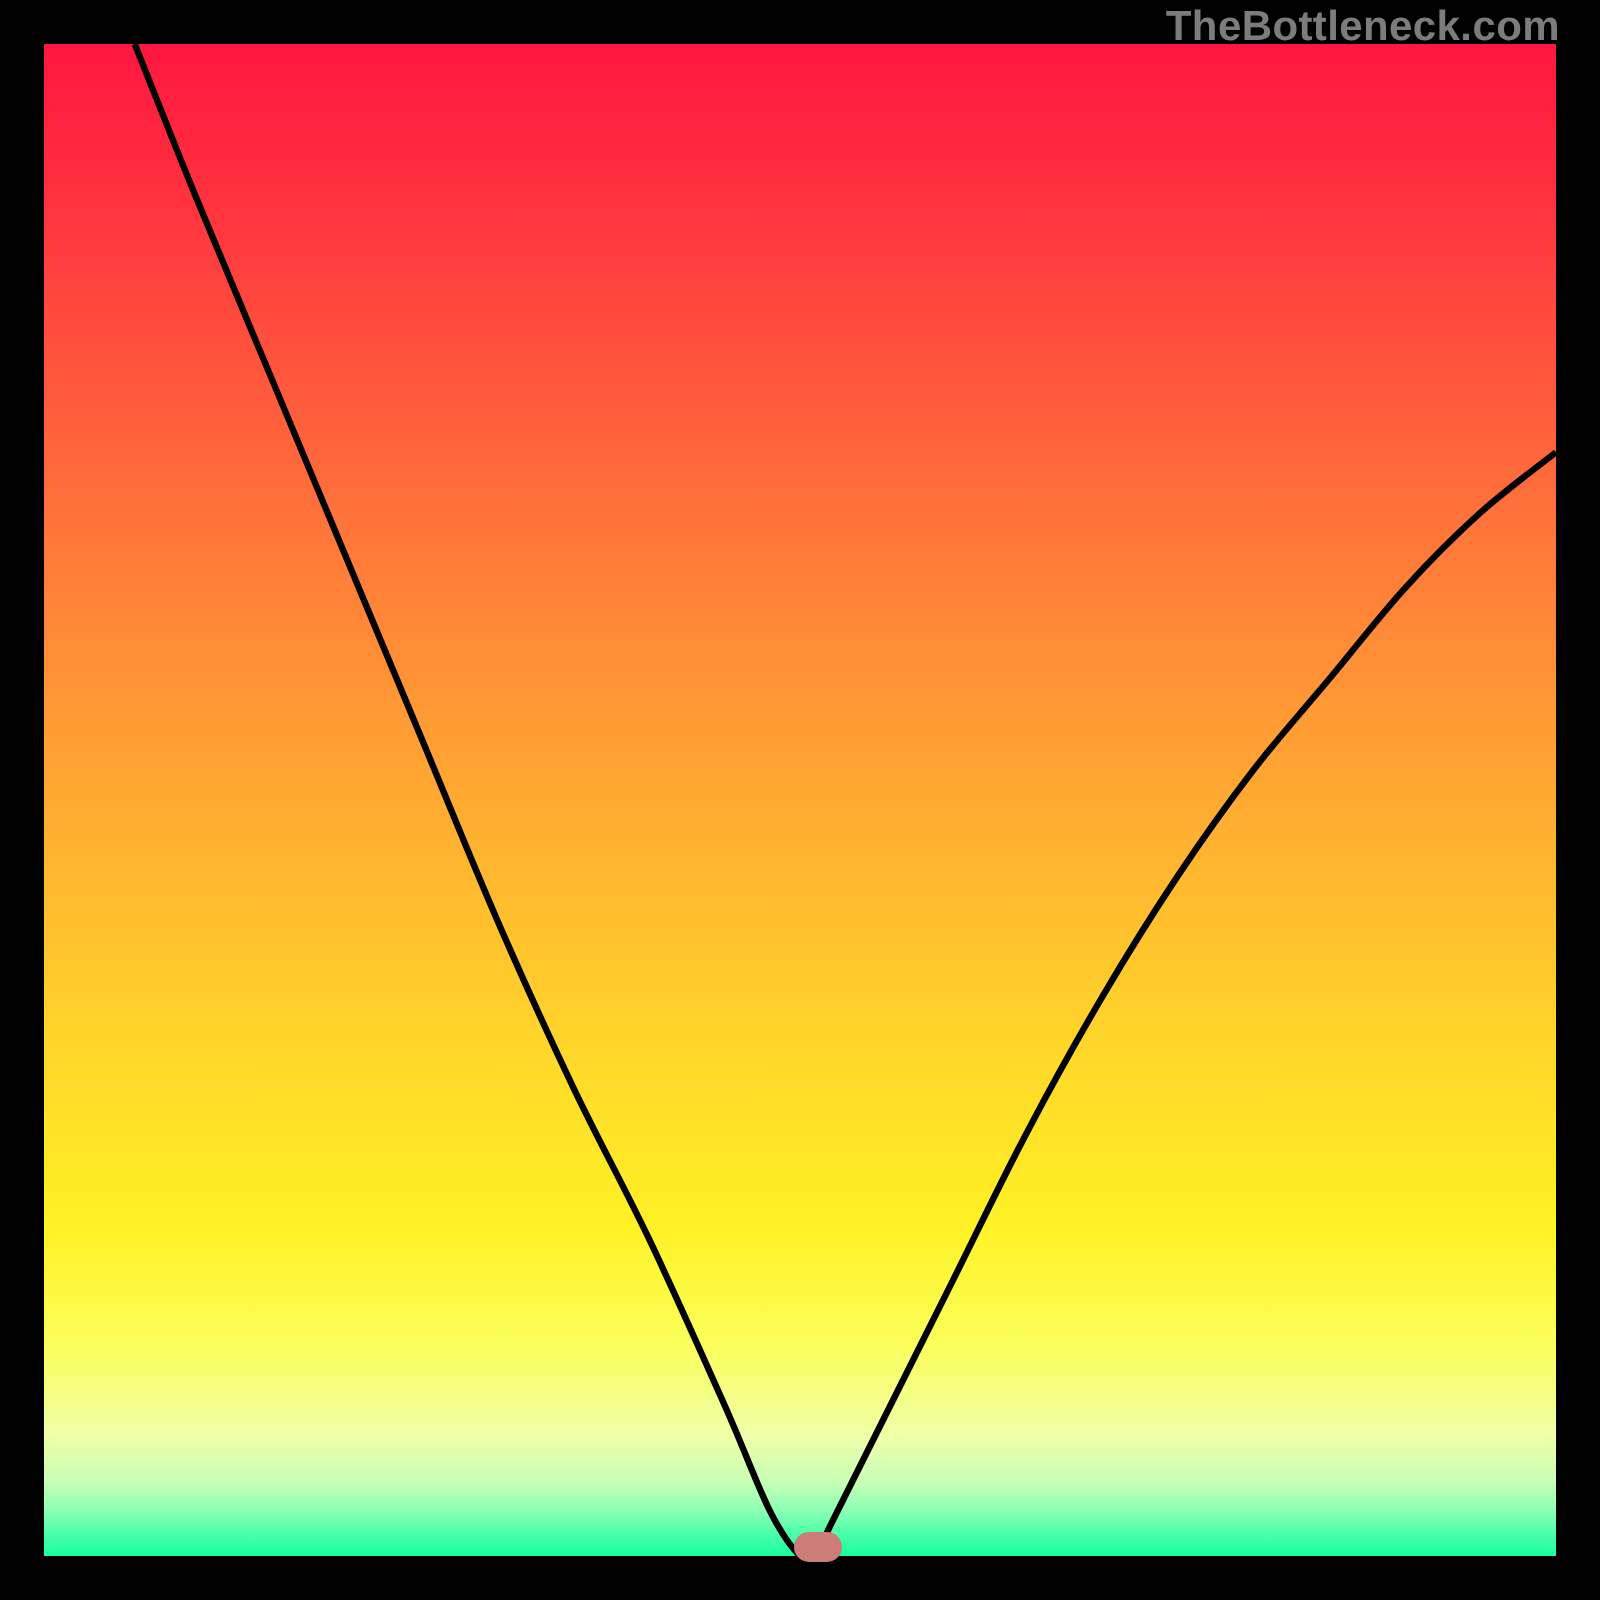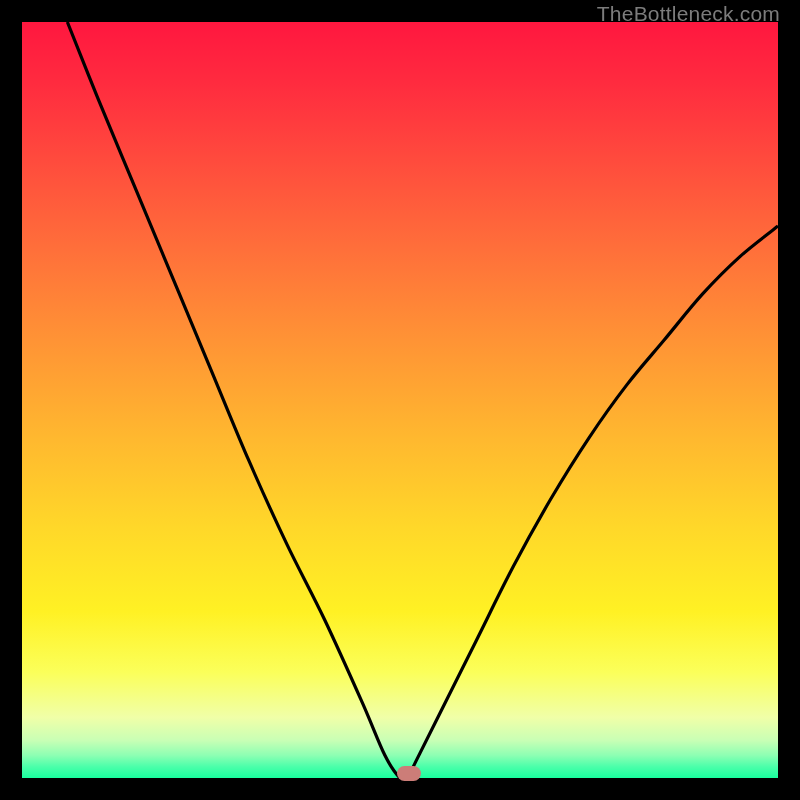--- a/index.html
+++ b/index.html
@@ -40,21 +40,21 @@
       #4bffaa 98.5%,
       #19ff9e 100%
     );
   }
   .watermark {
     position: absolute;
     top: 2px;
     right: 20px;
     font-family: Arial, Helvetica, sans-serif;
     font-size: 21px;
-    font-weight: 400;
+    font-weight: 700;
     color: #7c7c7c;
     letter-spacing: 0.2px;
   }
   svg.curve {
     position: absolute;
     left: 22px;
     top: 22px;
     width: 756px;
     height: 756px;
     overflow: visible;

